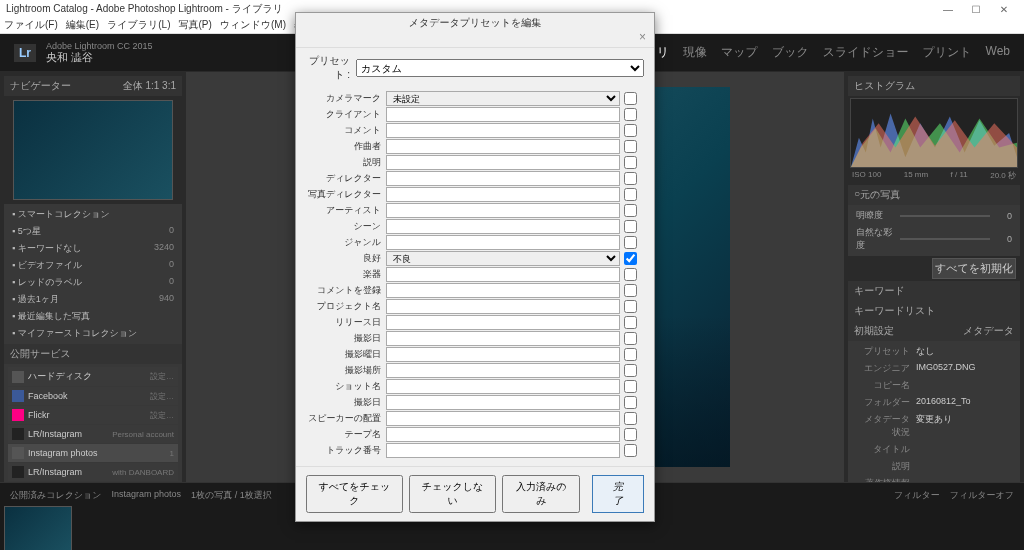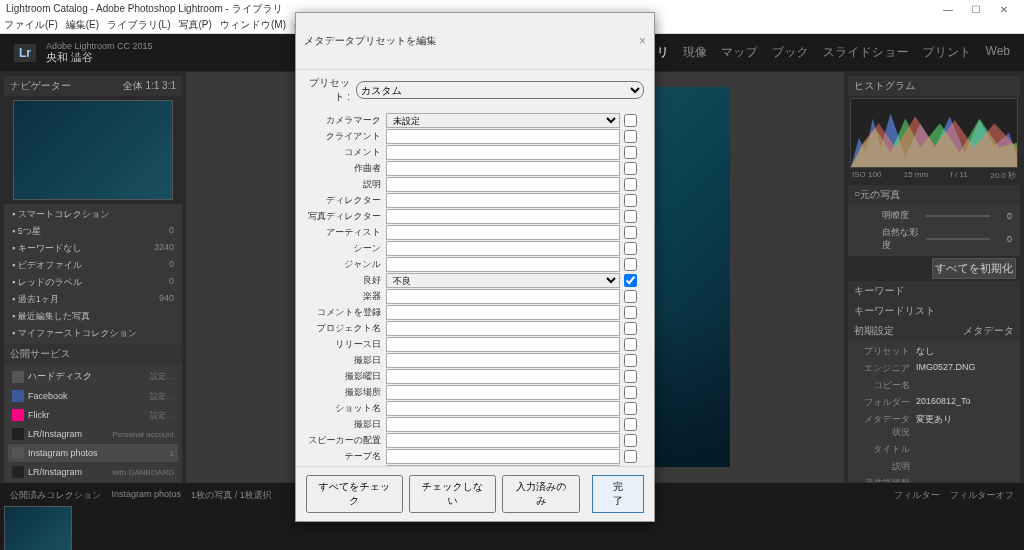--- a/index.html
+++ b/index.html
@@ -36,44 +36,44 @@
 .svc-icon.fb { background:#3b5998; }
 .svc-icon.fl { background:#ff0084; }
 .svc-icon.lr { background:#222; }
 .lrbtn { flex:1; background:#444; color:#ccc; padding:4px 0; text-align:center; font-size:10px; border:1px solid #555; }
 .histogram { width:168px; height:70px; background:#222; margin:2px auto; position:relative; border:1px solid #444; }
 .histogram svg { width:100%; height:100%; }
 .histlabel { font-size:8px; color:#888; display:flex; justify-content:space-between; padding:0 4px; }
 .metaitem { display:flex; padding:2px 4px; font-size:9px; }
 .metaitem .lbl { width:60px; color:#888; text-align:right; padding-right:6px; }
 .metaitem .val { color:#ccc; }
-.slider-row { display:flex; padding:2px 4px; font-size:9px; align-items:center;margin-left:26px; }
+.slider-row { display:flex; padding:2px 4px; font-size:9px; align-items:center; }
 .slider-row .lbl { width:40px; color:#aaa; }
 .slider-row .track { flex:1; height:2px; background:#555; margin:0 4px; }
 .slider-row .val { width:18px; text-align:right; color:#aaa; }
 .filmstrip { height:68px; background:#1a1a1a; border-top:1px solid #333; padding:4px; }
 .filmstrip-bar { font-size:9px; color:#888; padding:2px 6px; display:flex; gap:10px; }
 .filmthumb { width:68px; height:46px; background:linear-gradient(135deg,#0a3040,#1a5060); border:1px solid #555; margin-top:2px; }
 
 
 .dialog { position:absolute; left:295px; top:12px; width:360px; height:510px; background:#f0f0f0; border:1px solid #999; box-shadow:0 3px 12px rgba(0,0,0,.5); display:flex; flex-direction:column; font-size:10px; color:#333; }
-.dlg-title { padding:21px 8px; display:flex; align-items:center; border-bottom:1px solid #ddd; }
+.dlg-title { padding:3px 8px; display:flex; align-items:center; border-bottom:1px solid #ddd;flex-direction:column; }
 .dlg-title .x { margin-left:auto; color:#888; font-size:12px; cursor:pointer; }
 .dlg-preset { padding:6px 10px; display:flex; align-items:center; }
 .dlg-preset label { width:50px; text-align:right; padding-right:6px; }
-.dlg-preset select { flex:1; font-size:10px; height:18px;border-radius:8px; }
+.dlg-preset select { flex:1; font-size:10px; height:18px; }
 .dlg-body { flex:1; overflow-y:auto; padding:2px 17px 2px 4px; }
 .dlg-row { display:flex; align-items:center; margin:1px 0; }
 .dlg-row .lbl { width:86px; text-align:right; padding-right:5px; font-size:9px; }
 .dlg-row input[type=text], .dlg-row select.inline { flex:1; height:15px; font-size:9px; border:1px solid #aaa; padding:0 2px; }
 .dlg-row input[type=checkbox] { margin-left:4px; }
 .dlg-footer { padding:8px 10px; display:flex; gap:6px; border-top:1px solid #ddd; }
 .dlg-footer button { font-size:10px; padding:3px 10px; }
 .dlg-footer .spacer { flex:1; }
-.dlg-footer .done { border:1px solid #3a7ab8; background:#e8f0f8; padding:3px 16px; }
+.dlg-footer .done { border:1px solid #3a7ab8; background:#e8f0f8; padding:3px 16px;font-style:italic; }
 </style>
 </head>
 <body>
 
 <div class="titlebar">
   <span>Lightroom Catalog - Adobe Photoshop Lightroom - ライブラリ</span>
   <span class="spacer"></span>
   <span class="winbtn">—</span>
   <span class="winbtn">☐</span>
   <span class="winbtn">✕</span>

